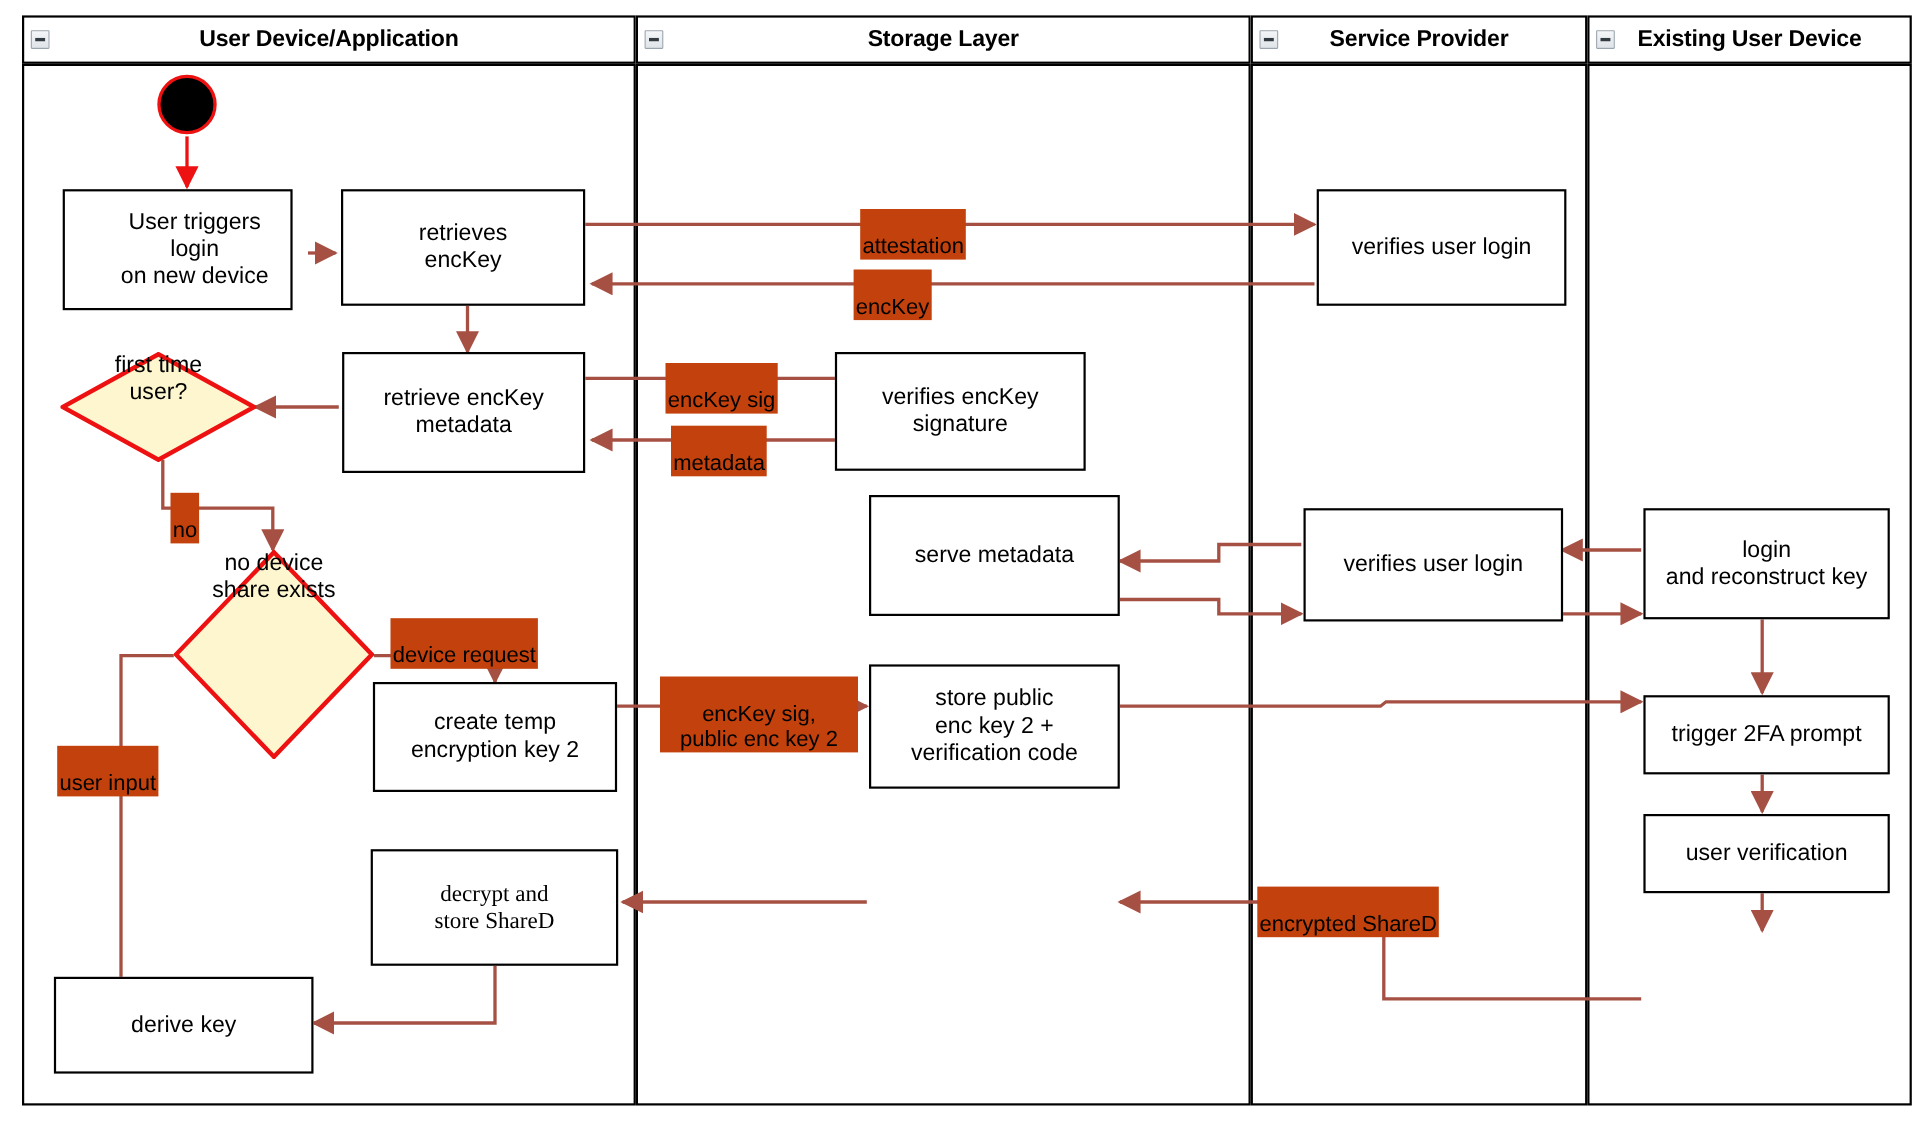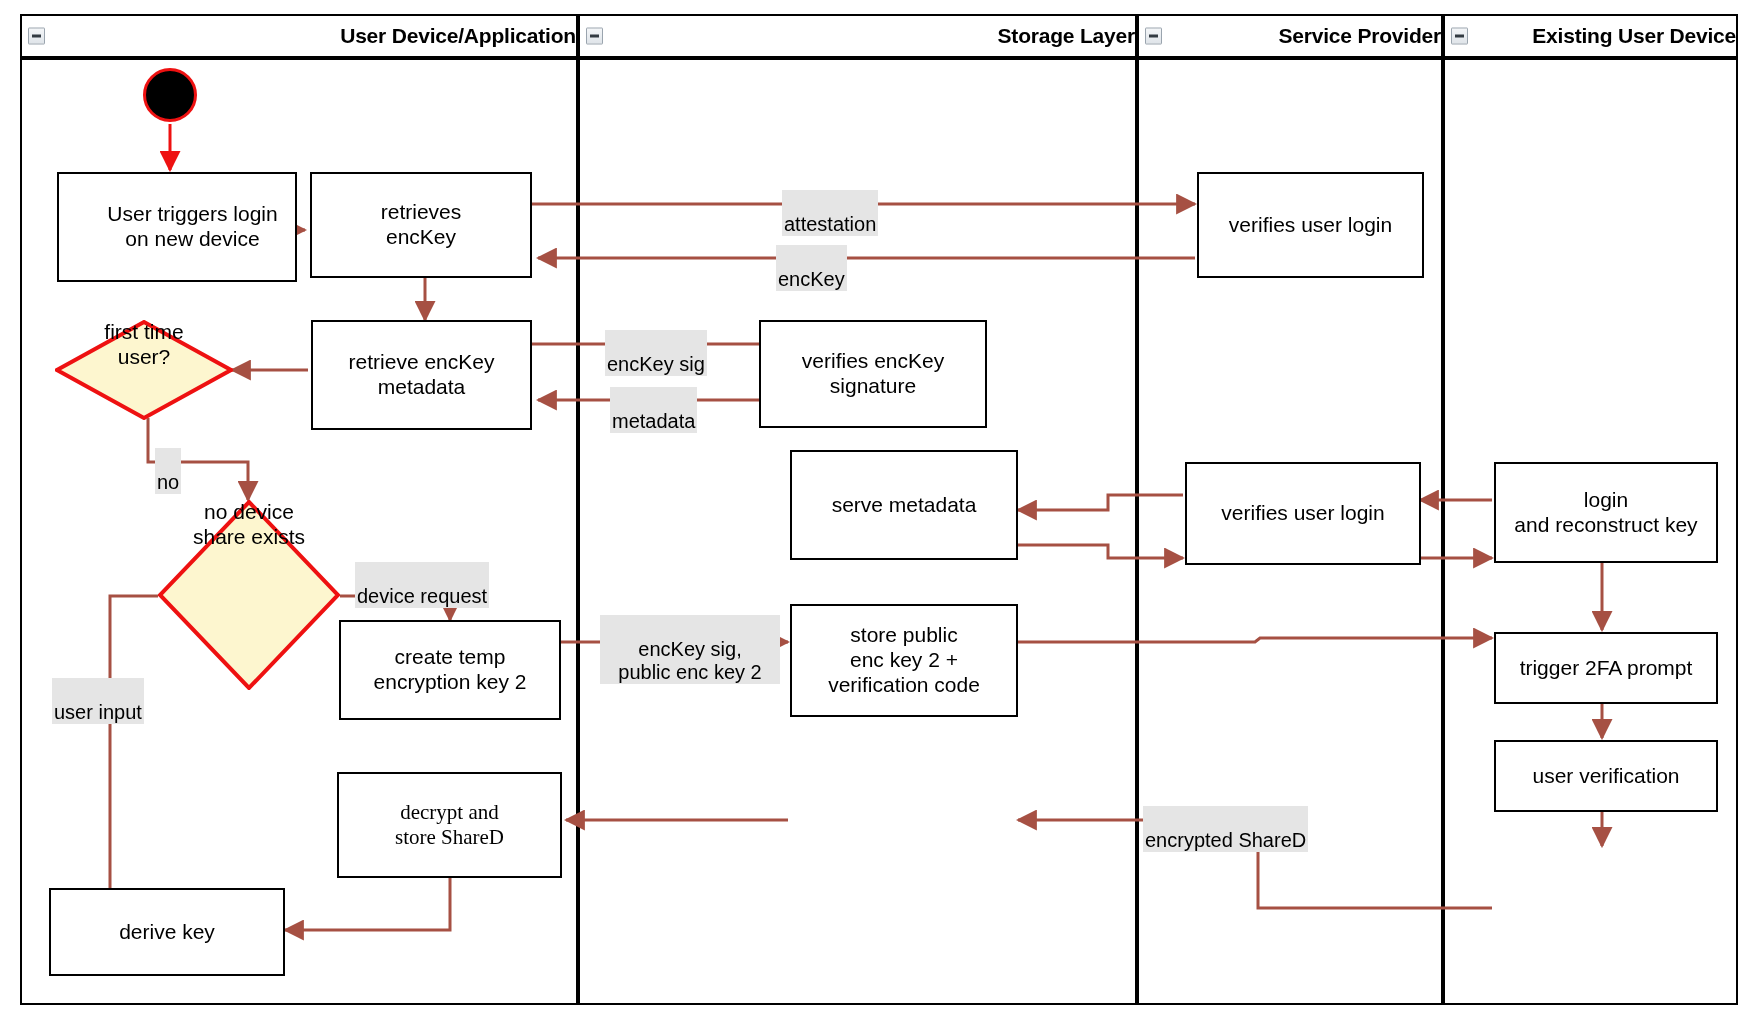--- a/index.html
+++ b/index.html
@@ -22,21 +22,21 @@
     border: 2px solid #000000;
     background: transparent;
   }
   .lane-header {
     position: absolute;
     box-sizing: border-box;
     border: 2px solid #000000;
     background: #ffffff;
     display: flex;
     align-items: center;
-    justify-content: flex-end;
+    justify-content: center;
     font-weight: bold;
     font-size: 21px;
     color: #000000;
     letter-spacing: -0.2px;
   }
   .collapse-icon {
     position: absolute;
     left: 6px;
     top: 50%;
     transform: translateY(-50%);
@@ -106,21 +106,21 @@
     background: #000000;
     box-sizing: border-box;
     border: 3px solid #ee1111;
   }
   
   .edge-label {
     position: absolute;
     font-size: 20px;
     line-height: 1.15;
     color: #000000;
-    background: #e5e5e5;
+    background: #c2410c;
     white-space: pre-line;
     text-align: center;
     padding: 0 2px;
   }
   
   #wires {
     position: absolute;
     left: 0;
     top: 0;
     width: 1756px;
@@ -209,21 +209,21 @@
       <path d="M 1492 908 L 1258 908 L 1258 820 L 1018 820" marker-end="url(#ah)"></path>
 
       <path d="M 788 820 L 566 820" marker-end="url(#ah)"></path>
 
       <path d="M 450 878 L 450 930 L 285 930" marker-end="url(#ah)"></path>
     </g>
   </svg>
 
   <div class="start-node" style="left:143px; top:68px; width:54px; height:54px;"></div>
 
-  <div class="node" style="left:57px; top:172px; width:240px; height:110px;padding-left:35px;">
+  <div class="node" style="left:57px; top:172px; width:209px; height:110px;padding-left:35px;">
     <span>User triggers login
 on new device</span>
   </div>
 
   <div class="node" style="left:310px; top:172px; width:222px; height:106px;">
     <span>retrieves
 encKey</span>
   </div>
 
   <div class="node" style="left:311px; top:320px; width:221px; height:110px;">

